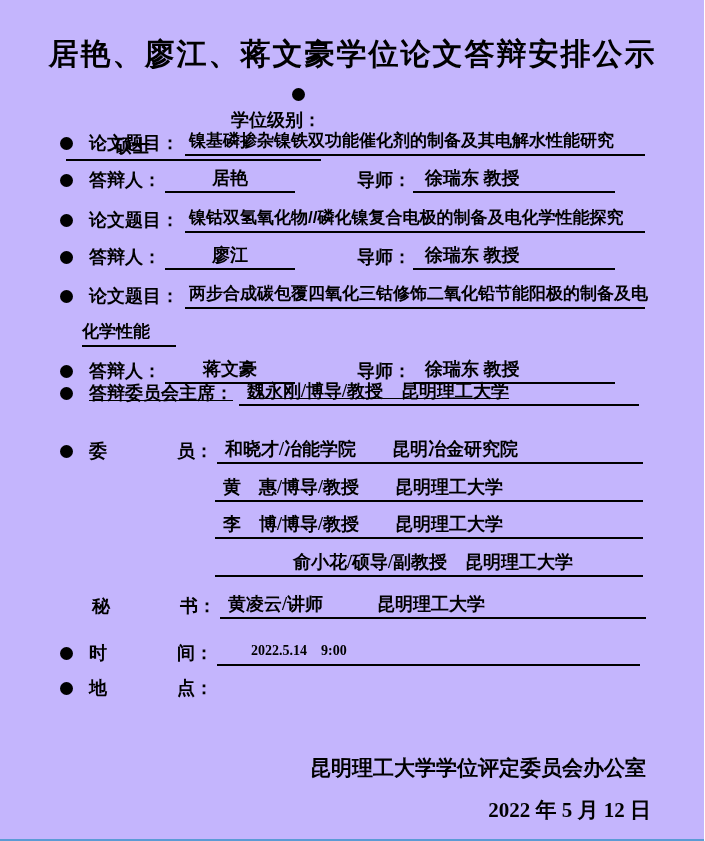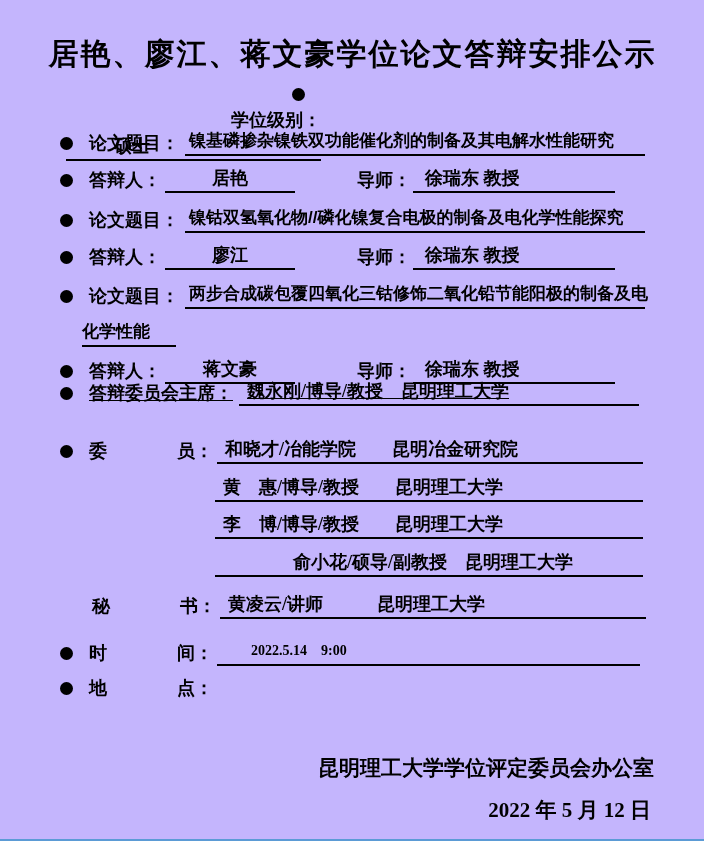--- a/index.html
+++ b/index.html
@@ -153,17 +153,17 @@
   </div>
 
   <div class="row" style="top:675px; left:60px;">
     <span class="bullet"></span>
     <span class="lbl spread">
       <span>地</span>
       <span>点：</span>
     </span>
   </div>
 
-  <div class="footer-line" style="top:754px; right:50px;">昆明理工大学学位评定委员会办公室</div>
+  <div class="footer-line" style="top:754px; right:58px;">昆明理工大学学位评定委员会办公室</div>
   <div class="footer-line" style="top:796px; right:53px;">2022 年 5 月 12 日</div>
 
   <div class="bottom-edge"></div>
 </div>
 
 </body></html>

